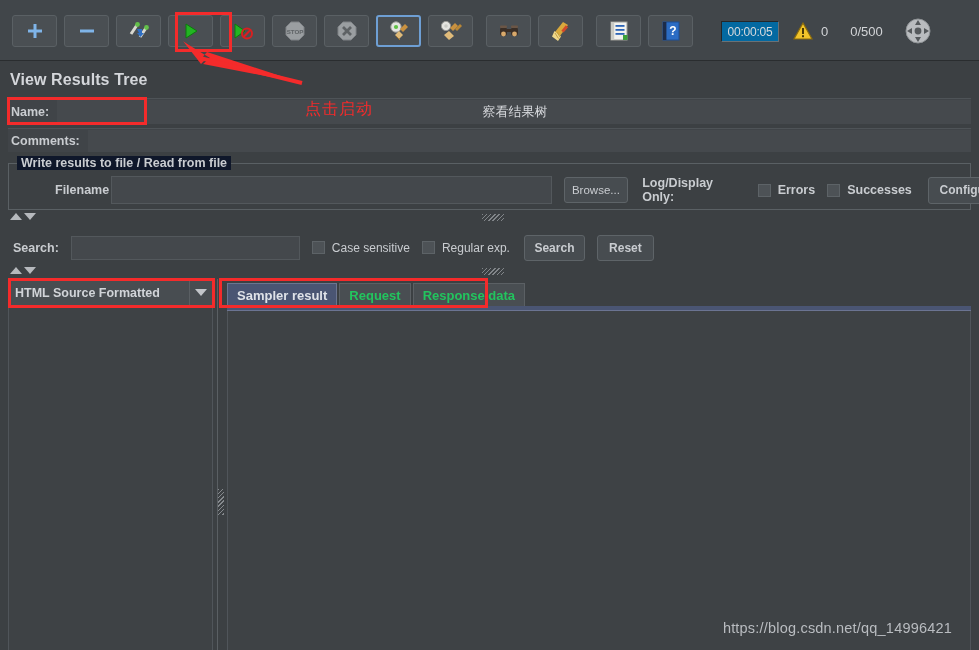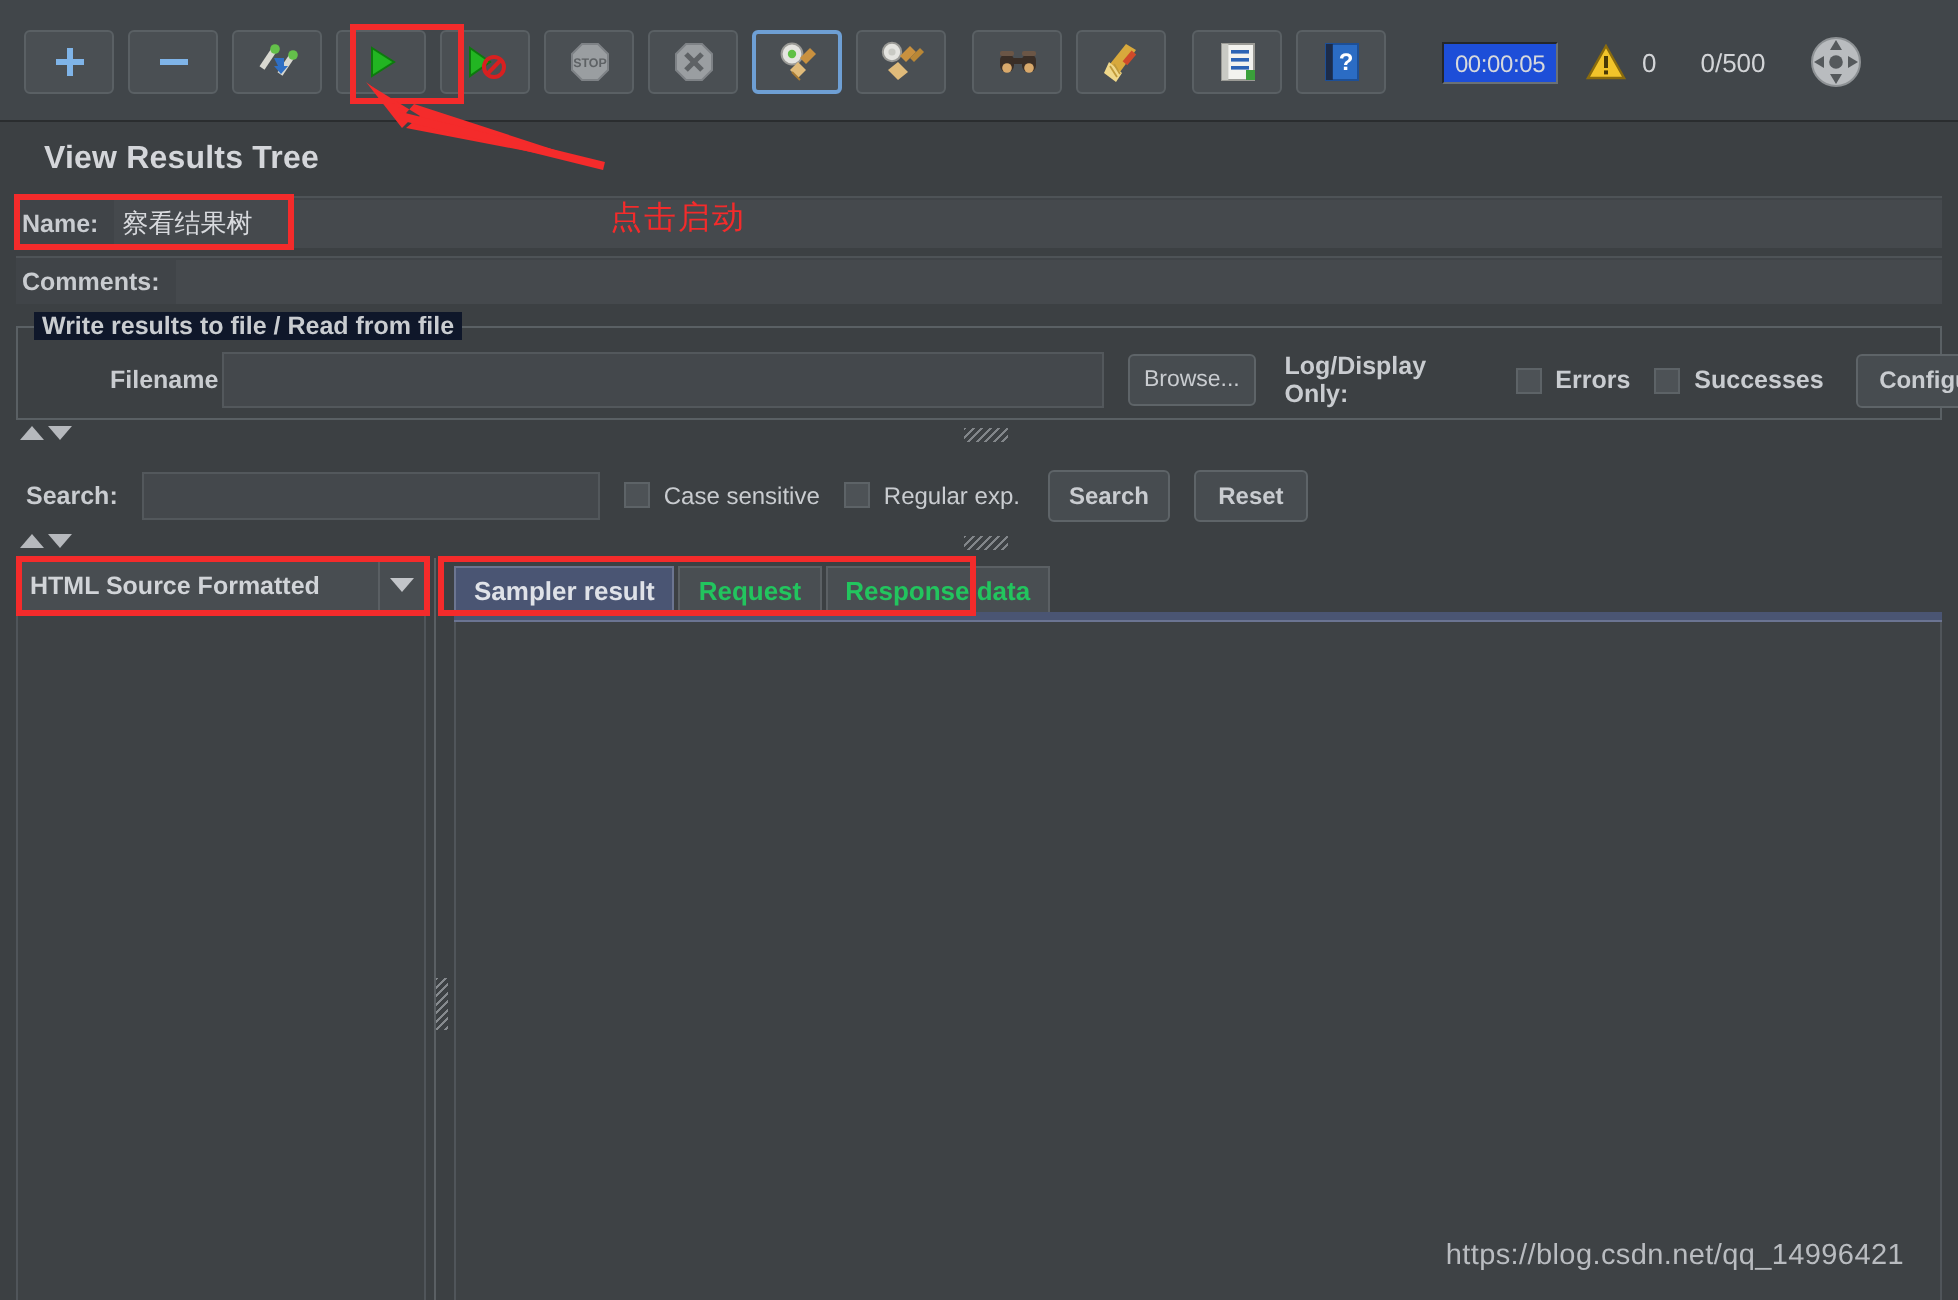--- a/index.html
+++ b/index.html
@@ -52,21 +52,21 @@
   }
   .tb-btn.first { margin-left: 12px; }
   .tb-btn.sel {
     border: 2px solid #6e9fd4;
   }
   .tb-sep { width: 6px; }
 
   .timerbox {
     margin-left: 28px;
     width: 58px; height: 21px;
-    background: #1d4ed8;
+    background: #0369a1;
     border: 1px solid #6b7175;
     border-top-color: #24272a;
     border-left-color: #24272a;
     color: #d7d9dc;
     font-size: 12px;
     line-height: 21px;
     text-align: center;
     letter-spacing: -0.2px;
     box-sizing: border-box;
   }
@@ -79,21 +79,21 @@
   .threadcount {
     margin-left: 22px;
     font-size: 13px;
     color: #d2d4d7;
   }
   .endbtn { margin-left: 20px; }
 
   
   .page-title {
     position: absolute;
-    left: 22px; top: 71px;
+    left: 10px; top: 71px;
     font-size: 16px;
     font-weight: bold;
     color: #d4d6da;
     letter-spacing: 0.1px;
   }
   .row-name {
     position: absolute;
     left: 8px; top: 98px;
     width: 963px; height: 26px;
     display: flex;
@@ -114,20 +114,21 @@
     height: 24px;
     background: #45494d;
     border: none;
     color: #d8dade;
     font-size: 13px;
     font-family: "Liberation Sans", sans-serif;
     line-height: 24px;
     padding-left: 4px;
     box-sizing: border-box;
     outline: none;
+    text-align: center;
   }
   .row-comments {
     position: absolute;
     left: 8px; top: 128px;
     width: 963px; height: 24px;
     display: flex;
     align-items: center;
     background: #404448;
     border-top: 1px solid #4e5357;
     box-sizing: border-box;

